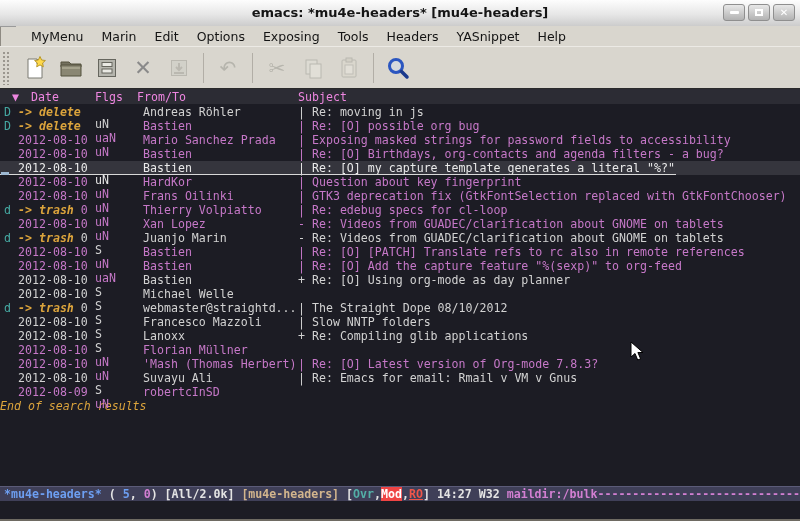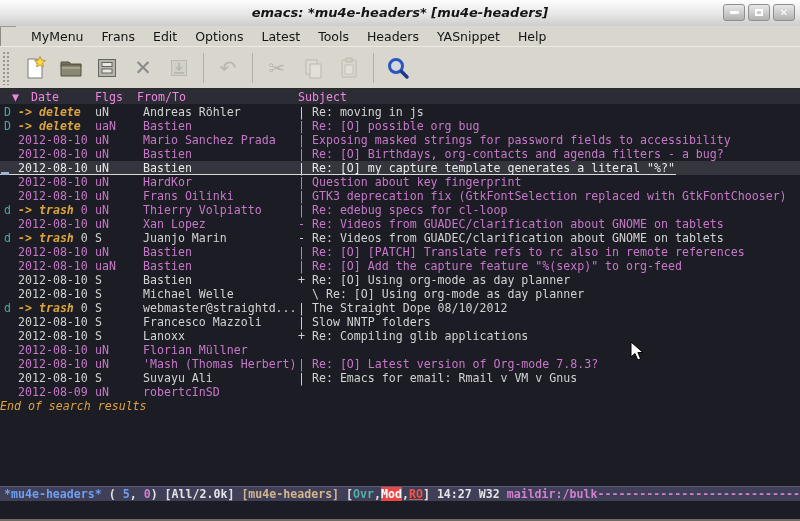--- a/index.html
+++ b/index.html
@@ -6,21 +6,20 @@
   .window {
     position:relative; width:800px; height:521px; overflow:hidden;
     background:#d9d6ce; box-shadow: inset 0 0 0 1px #8e8a82;
     font-family:"DejaVu Sans", sans-serif;
   }
   
   .titlebar {
     position:absolute; top:0; left:0; width:800px; height:26px;
     background:linear-gradient(#fdfdfd,#e7e7e7 55%,#cccccc);
     border-bottom:1px solid #9a9a9a;
-    font-style:italic;
   }
   .title {
     position:absolute; top:5px; left:0; width:100%; text-align:center;
     font-size:13px; font-weight:bold; color:#151515;
   }
   .winbtns { position:absolute; top:4px; right:5px; display:flex; gap:3px; }
   .winbtn {
     width:22px; height:17px; border:1px solid #8f8f8f; border-radius:3px;
     background:linear-gradient(#e8e8e8,#b2b2b2);
     display:flex; align-items:center; justify-content:center;
@@ -63,21 +62,21 @@
   .header-line {
     position:absolute; top:0; left:0; width:800px; height:15px;
     background:#2c2c34; color:#ee86e0; white-space:pre;
   }
   .hcol { position:absolute; top:1px; }
   .list { position:absolute; top:16px; left:0; width:800px; }
   .msg { position:relative; height:14px; white-space:pre; }
   .c { position:absolute; top:0; }
   .colmark { left:4px;  color:#45a8a2; }
   .coldate { left:18px; }
-  .colflag { left:95px; }
+  .colflag { left:95px;margin-top:12px; }
   .colfrom { left:143px; }
   .colsubj { left:298px; }
   .act { color:#dca43c; font-style:italic; font-weight:bold; }
   .unread .c { color:#c678c8; }
   .read   .c { color:#d2d2d2; }
   .unread .colmark, .read .colmark, .current .colmark { color:#45a8a2; }
   .current { background:#35353d; }
   .current .c { color:#eaeaea; }
   .hl-underline {
     position:absolute; left:0; bottom:0; width:676px; height:1px; background:#d8d8d8;
@@ -123,24 +122,24 @@
           <span class="g-max"></span>
         </div>
       <div class="winbtn">
           <span>✕</span>
         </div>
     </div>
   </div>
 
   <div class="menubar">
     <span class="menu-item">MyMenu</span>
-    <span class="menu-item">Frans</span>
+    <span class="menu-item">Marin</span>
     <span class="menu-item">Edit</span>
     <span class="menu-item">Options</span>
-    <span class="menu-item">Latest</span>
+    <span class="menu-item">Exposing</span>
     <span class="menu-item">Tools</span>
     <span class="menu-item">Headers</span>
     <span class="menu-item">YASnippet</span>
     <span class="menu-item">Help</span>
   </div>
 
   <div class="toolbar">
     <div class="drag-handle"></div>
 
     <div class="tbtn">
@@ -332,21 +331,20 @@
         <span class="c colflag">S</span>
         <span class="c colfrom">Bastien</span>
         <span class="c colsubj">+ Re: [O] Using org-mode as day planner</span>
       </div>
 
       <div class="msg read">
         <span class="c colmark"> </span>
         <span class="c coldate"><span class="act"></span><span>2012-08-10</span></span>
         <span class="c colflag">S</span>
         <span class="c colfrom">Michael Welle</span>
-        <span class="c colsubj">  \ Re: [O] Using org-mode as day planner</span>
       </div>
 
       <div class="msg read">
         <span class="c colmark">d</span>
         <span class="c coldate"><span class="act">-&gt; trash</span><span> 0</span></span>
         <span class="c colflag">S</span>
         <span class="c colfrom">webmaster@straightd...</span>
         <span class="c colsubj">| The Straight Dope 08/10/2012</span>
       </div>
 

